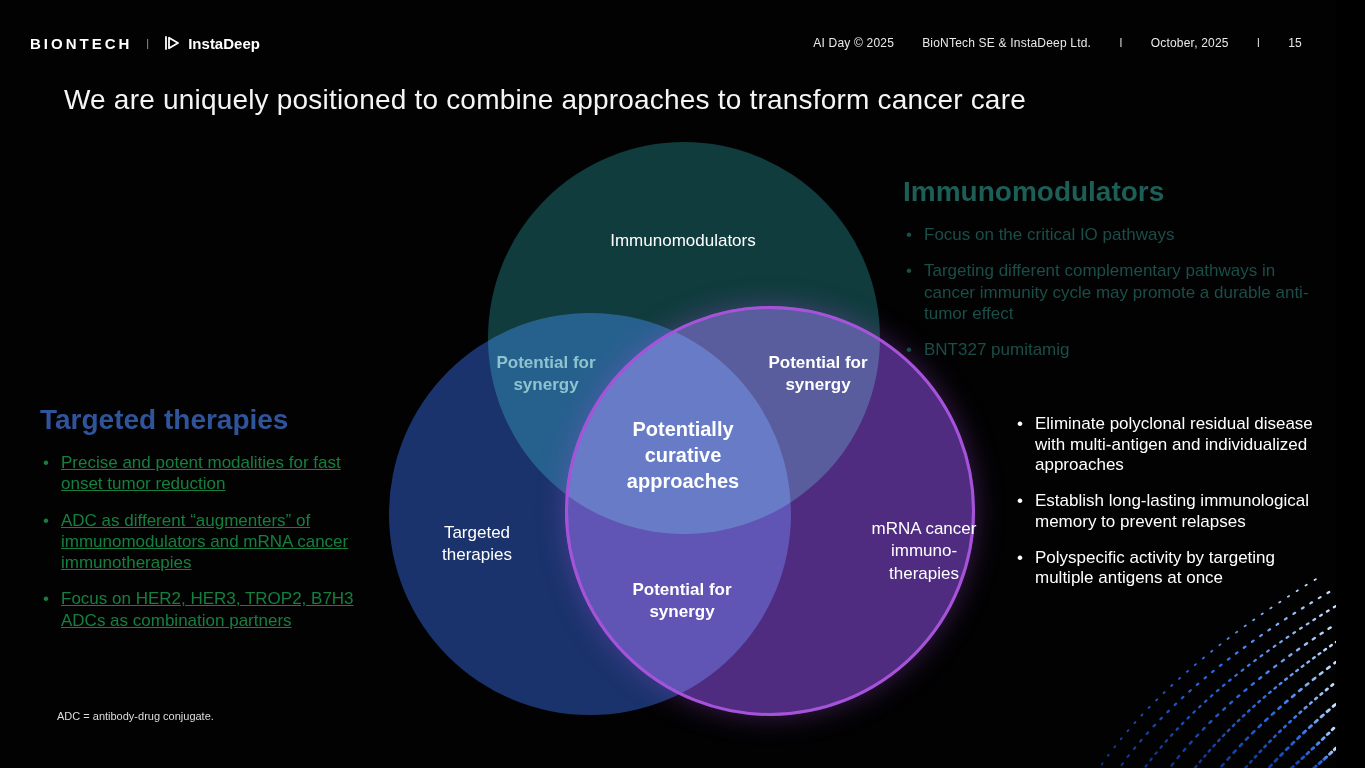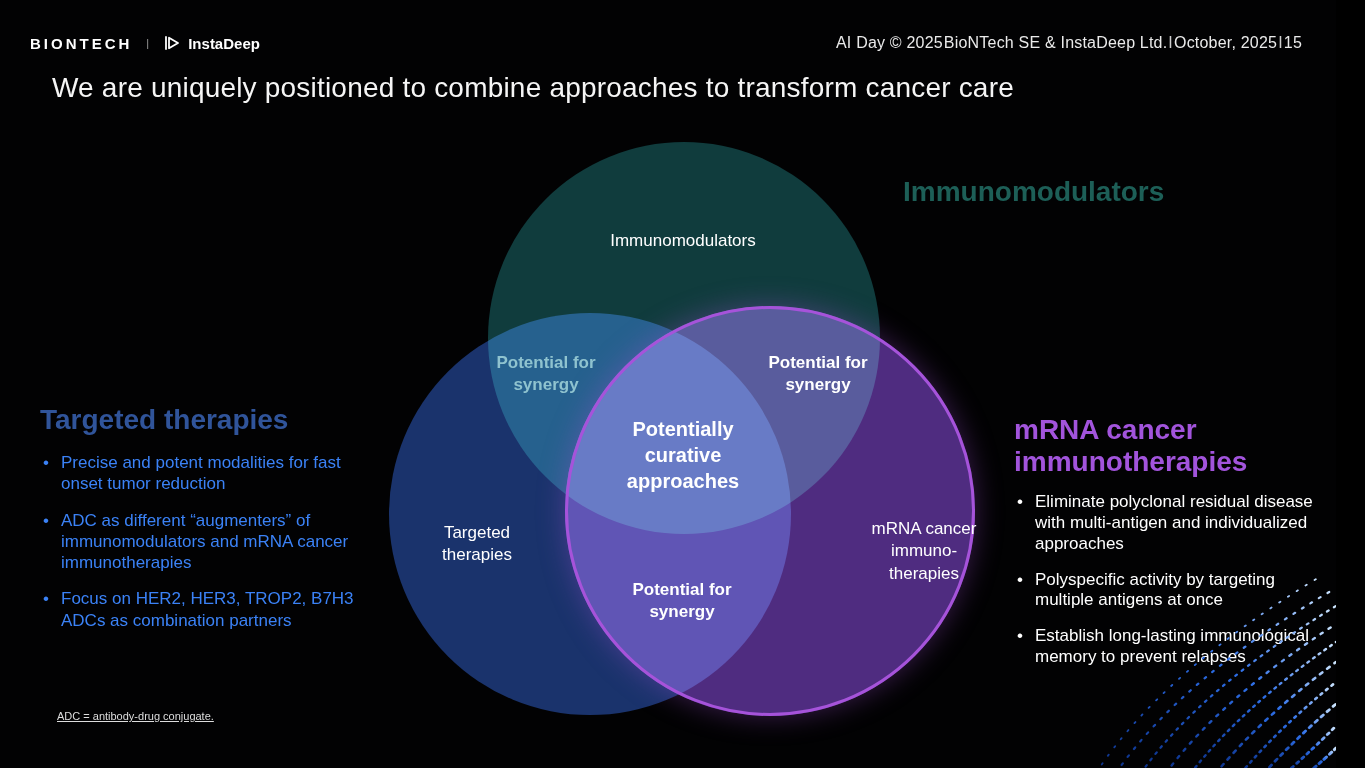--- a/index.html
+++ b/index.html
@@ -23,30 +23,30 @@
     align-items: center;
   }
   .logo-group { display: flex; align-items: center; gap: 14px; }
   .biontech-logo {
     font-size: 15px; font-weight: 700; letter-spacing: 3px; color: #fff;
   }
   .logo-divider { color: #9a9a9a; font-size: 11px; }
   .instadeep { display: flex; align-items: flex-end; gap: 7px; }
   .instadeep-name { font-size: 15px; font-weight: 700; color: #fff; }
   .header-meta {
-    display: flex; align-items: center; gap: 1px;
-    font-size: 16px; color: #eaeaea; letter-spacing: 0.2px;
+    display: flex; align-items: center; gap: 28px;
+    font-size: 12px; color: #eaeaea; letter-spacing: 0.2px;
   }
   .meta-sep { color: #cfcfcf; }
 
   
   .title {
     position: absolute;
     left: 52px; top: 72px;
-    margin: 0;
+    margin: 12px;
     font-size: 28px;
     font-weight: 500;
     letter-spacing: 0.2px;
     color: #f5f5f5;
   }
 
   
   .circle {
     position: absolute;
     border-radius: 50%;
@@ -92,38 +92,37 @@
     list-style: none;
     margin: 0; padding: 0;
     display: flex; flex-direction: column; gap: 15px;
     font-size: 17px; line-height: 1.25;
   }
   .panel li { position: relative; padding-left: 21px; }
   .panel li::before { content: "\2022"; position: absolute; left: 3px; }
 
   .panel-left { left: 40px; top: 404px; width: 330px; }
   .panel-left .panel-title { color: #30549a; }
-  .panel-left li { color: #3b82f6; }
+  .panel-left li { color: #15803d; text-decoration: underline; }
 
   .panel-tr { left: 903px; top: 176px; width: 420px; }
   .panel-tr .panel-title { color: #1d5f57; }
   .panel-tr li { color: #1b4e48; }
 
   .panel-br { left: 1014px; top: 414px; width: 312px; }
   .panel-br .panel-title { color: #a254dc; margin-bottom: 14px; }
   .panel-br li { color: #ffffff; }
   .panel-br ul { line-height: 1.22; align-items: flex-end; }
 
   
   .footnote {
     position: absolute;
     left: 57px; top: 710px;
     font-size: 11px;
     color: #dddddd;
-    text-decoration: underline;
   }
 
   
   .decor { position: absolute; right: 0; bottom: 0; }
 </style>
 </head>
 <body>
 
 <div class="slide">
 
@@ -180,28 +179,32 @@
     <h2 class="panel-title">Targeted therapies</h2>
     <ul>
       <li>Precise and potent modalities for fast onset tumor reduction</li>
       <li>ADC as different “augmenters” of immunomodulators and mRNA cancer immunotherapies</li>
       <li>Focus on HER2, HER3, TROP2, B7H3 ADCs as combination partners</li>
     </ul>
   </div>
 
   <div class="panel panel-tr">
     <h2 class="panel-title">Immunomodulators</h2>
+    <ul>
+      <li>Focus on the critical IO pathways</li>
+      <li>Targeting different complementary pathways in cancer immunity cycle may promote a durable anti-tumor effect</li>
+      <li>BNT327 pumitamig</li>
+    </ul>
   </div>
 
   <div class="panel panel-br">
-    <h2 class="panel-title">mRNA cancer immunotherapies</h2>
     <ul>
       <li>Eliminate polyclonal residual disease with multi-antigen and individualized approaches</li>
+      <li>Establish long-lasting immunological memory to prevent relapses</li>
       <li>Polyspecific activity by targeting multiple antigens at once</li>
-      <li>Establish long-lasting immunological memory to prevent relapses</li>
     </ul>
   </div>
 
   <div class="footnote">ADC = antibody-drug conjugate.</div>
 
   <svg class="decor" width="250" height="210" viewBox="0 0 250 210">
     <defs>
       <linearGradient id="pg" x1="0" y1="1" x2="1" y2="0">
         <stop offset="0" stop-color="#0a2f86"></stop>
         <stop offset="0.55" stop-color="#2e6fe8"></stop>

